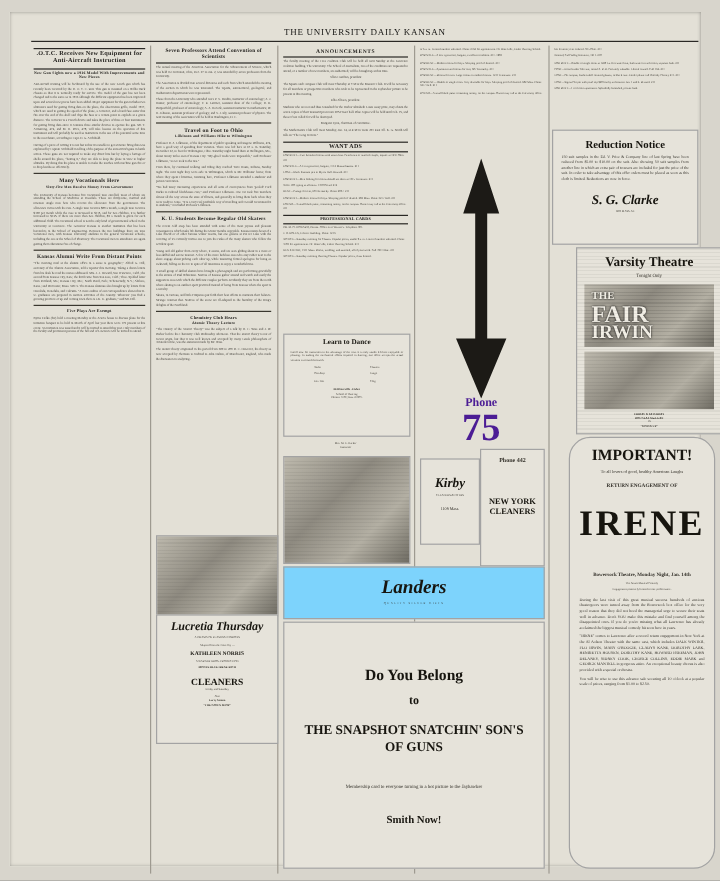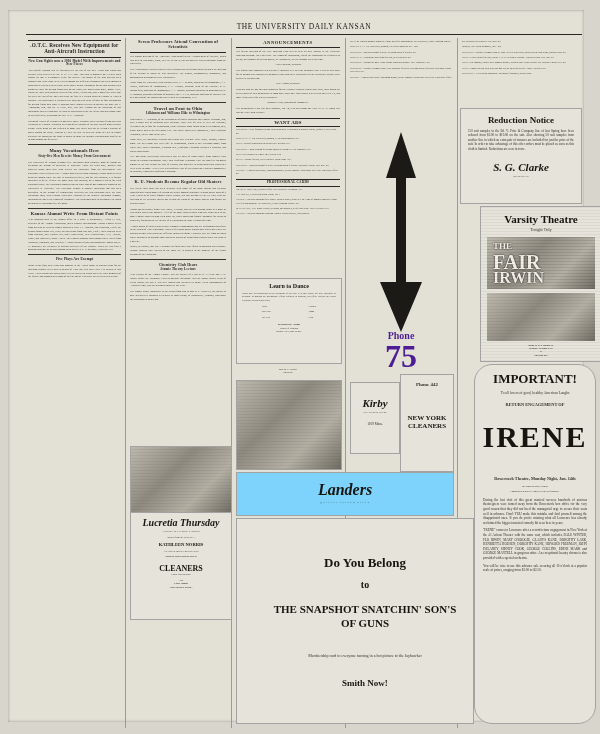--- a/index.html
+++ b/index.html
@@ -210,21 +210,21 @@
       <div class="adtitle" style="font-size:4.6px;margin-top:2px;">KATHLEEN NORRIS</div>
       <div class="tiny ctr" style="margin-top:3px;">A WARNER BROS. PRODUCTION</div>
       <div class="tiny ctr" style="margin-top:2px;font-weight:bold;">MONTE BLUE IRENE RICH</div>
       <div class="adtitle" style="font-size:8px;margin-top:6px;">CLEANERS</div>
       <div class="tiny ctr">Friday and Saturday</div>
       <div class="tiny ctr" style="margin-top:2px;">Also</div>
       <div class="tiny ctr" style="font-weight:bold;">Larry Semon</div>
       <div class="tiny ctr" style="font-weight:bold;">"THE GOWN SHOP"</div>
     </div>
 
-    <div class="box" style="left:228px;top:508px;width:216px;height:204px;padding-left:20px;">
+    <div class="box" style="left:228px;top:508px;width:216px;height:204px;">
       <div class="adtitle" style="font-size:13px;margin-top:36px;">Do You Belong</div>
       <div class="adtitle" style="font-size:10px;margin-top:8px;text-align:center;">to</div>
       <div class="adtitle" style="font-size:11px;margin-top:12px;line-height:1.3;padding:0 10px;">THE SNAPSHOT SNATCHIN' SON'S OF GUNS</div>
       <div class="tiny ctr" style="font-size:4px;margin-top:22px;padding:0 14px;">Membership card to everyone turning in a hot picture to the Jayhawker</div>
       <div class="adtitle" style="font-size:9px;margin-top:20px;">Smith Now!</div>
     </div>
 
     <div class="col" style="left:454px;top:30px;width:118px;">
       <div class="tiny" id="c5ads">
           <p style="margin: 0px 0px 2px;">hot location; rent reduced. 915 Ohio. 211</p>

